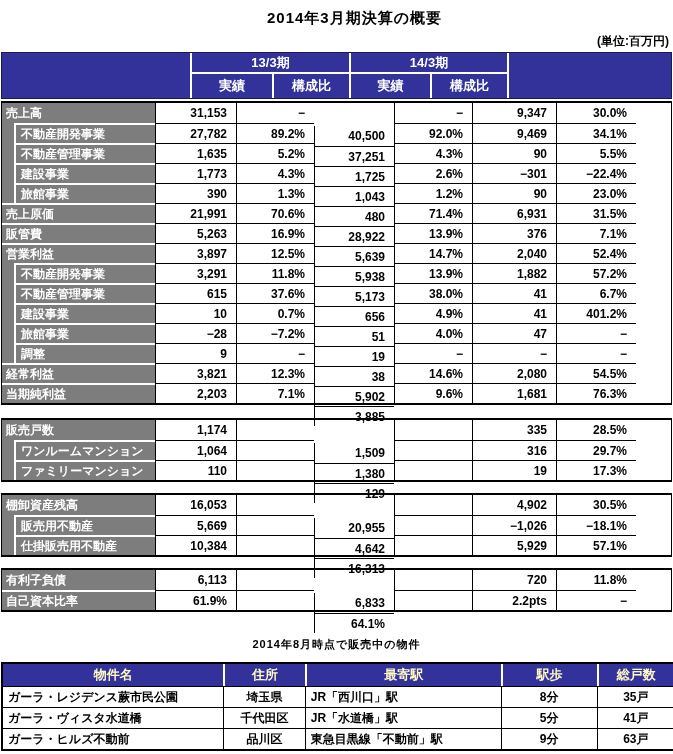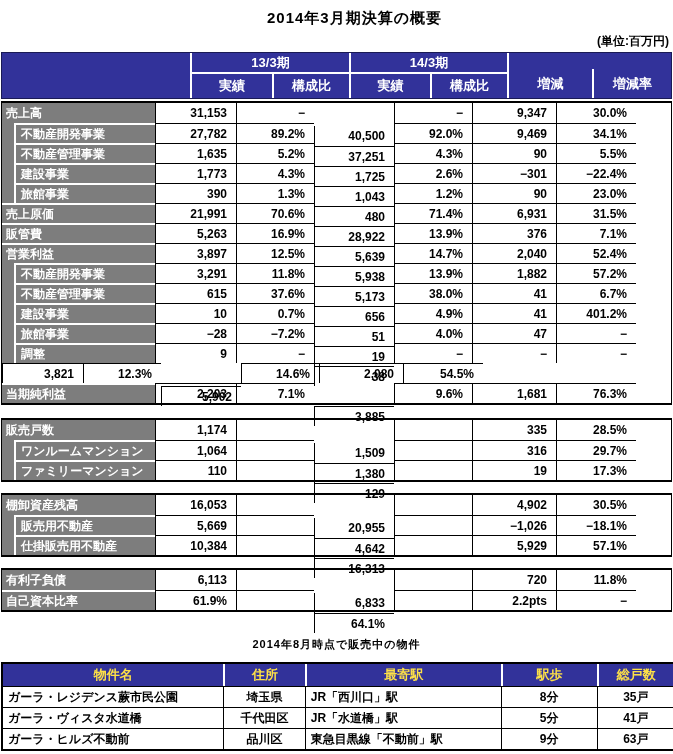--- a/index.html
+++ b/index.html
@@ -44,21 +44,21 @@
   .strip{width:12px;height:100%;}
   .lsub{flex:1;display:flex;align-items:center;padding-left:5px;border-left:2px solid #fff;}
   .sep{border-top:2px solid #fff;}
   .dcell{font-size:12px;display:flex;align-items:center;justify-content:flex-end;padding-right:9px;border-left:1px solid #000;}
   .rsep{border-top:1px solid #000;}
   .c0{width:81px;} .c1{width:78px;} .c2{width:80px;margin-top:23px;} .c3{width:78px;} .c4{width:84px;} .c5{width:80px;}
 
   
   .title2{font-size:11px;text-align:center;letter-spacing:1px;margin-top:22px;line-height:20px;}
   .prop-wrap{width:671px;margin:8px 1px 0 1px;border:2px solid #000;}
-  .pheader{display:flex;height:22px;background:#32329a;color:#fde047;font-size:13px;}
+  .pheader{display:flex;height:22px;background:#32329a;color:#fef9c3;font-size:13px;}
   .pheader > div{box-sizing:border-box;display:flex;align-items:center;justify-content:center;height:100%;}
   .pheader > div + div{border-left:2px solid #fff;}
   .prow{display:flex;height:21px;}
   .prow > div{box-sizing:border-box;display:flex;align-items:center;font-size:12px;height:100%;border-top:1px solid #000;}
   .prow > div + div{border-left:1px solid #000;}
   .pc0{width:225px;} .pc1{width:83px;} .pc2{width:200px;} .pc3{width:98px;} .pc4{width:79px;}
   .al{justify-content:flex-start;padding-left:5px;}
   .ac{justify-content:center;}
 </style>
 </head>
@@ -81,24 +81,20 @@
       </div>
       <div class="h-group g2">
         <div class="h-period">14/3期</div>
         <div class="h-measures">
           <div class="h-m m1">実績</div>
           <div class="h-m m2">構成比</div>
         </div>
       </div>
       <div class="h-change">
         <div class="h-change-top"></div>
-        <div class="h-change-bottom">
-          <div class="h-chg">増減</div>
-          <div class="h-chgr">増減率</div>
-        </div>
       </div>
     </div>
     <div class="blk-space"></div>
     <div id="summary-blocks">
         <div class="sblock">
           <div class="srow">
             <div class="lcell">
               <div class="lmain">売上高</div>
             </div>
             <div class="dcell c0">31,153</div>
@@ -243,20 +239,23 @@
               <div class="lsub sep">調整</div>
             </div>
             <div class="dcell c0 rsep">9</div>
             <div class="dcell c1 rsep">−</div>
             <div class="dcell c2 rsep">38</div>
             <div class="dcell c3 rsep">−</div>
             <div class="dcell c4 rsep">−</div>
             <div class="dcell c5 rsep">−</div>
           </div>
           <div class="srow">
+            <div class="lcell">
+              <div class="lmain sep">経常利益</div>
+            </div>
             <div class="dcell c0 rsep">3,821</div>
             <div class="dcell c1 rsep">12.3%</div>
             <div class="dcell c2 rsep">5,902</div>
             <div class="dcell c3 rsep">14.6%</div>
             <div class="dcell c4 rsep">2,080</div>
             <div class="dcell c5 rsep">54.5%</div>
           </div>
           <div class="srow">
             <div class="lcell">
               <div class="lmain sep">当期純利益</div>

